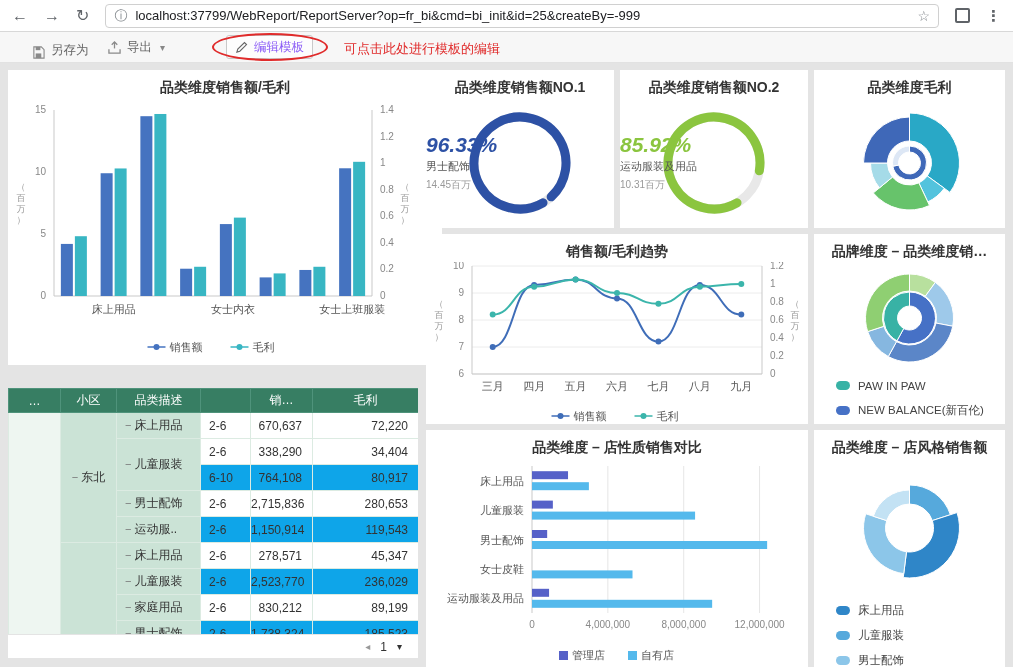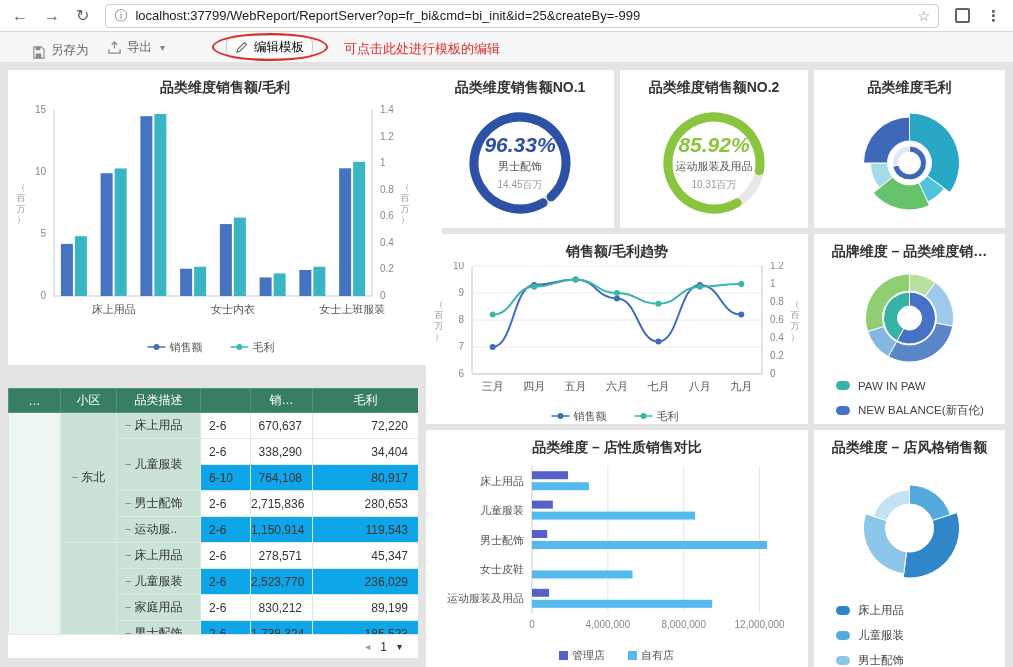--- a/index.html
+++ b/index.html
@@ -20,21 +20,21 @@
   .sq-ic{width:11px;height:11px;border:2px solid #5f6368;border-radius:2px;display:inline-block;}
   .kebab{font-size:15px;color:#5f6368;font-weight:bold;}
 
   
   .ftoolbar{position:absolute;top:32px;left:0;right:0;height:30px;background:#f7f7f7;
             border-bottom:1px solid #e2e2e2;}
   .tb-btn{position:absolute;top:3px;height:24px;display:flex;align-items:center;gap:6px;
           font-size:12.5px;color:#666;padding:0 8px;cursor:pointer;box-sizing:border-box;}
   #btn-save{left:24px;align-items:flex-end;}
   #btn-export{left:100px;}
-  #btn-edit{left:226px;border:1px solid #c9c9c9;background:#fdfdfd;border-radius:9px;color:#000000;}
+  #btn-edit{left:226px;border:1px solid #c9c9c9;background:#fdfdfd;border-radius:3px;color:#8b5cf6;}
   .caret{font-size:10px;color:#888;margin-left:2px;}
   .red-oval{position:absolute;left:212px;top:1px;width:116px;height:28px;border:2px solid #e02b2b;
             border-radius:50%;pointer-events:none;box-sizing:border-box;}
   .red-note{position:absolute;left:344px;top:8px;font-size:13px;color:#e02b2b;}
 
   
   .panel{position:absolute;background:#fff;}
   .ptitle{text-align:center;font-size:14px;font-weight:600;color:#333;padding-top:9px;
           white-space:nowrap;overflow:hidden;}
   .cbody{position:absolute;left:0;right:0;top:28px;bottom:0;}
@@ -46,21 +46,21 @@
   #p-line  {left:426px;top:234px;width:382px;height:190px;}
   #p-sun   {left:814px;top:234px;width:191px;height:190px;}
   #p-hbar  {left:426px;top:430px;width:382px;height:237px;}
   #p-donutB{left:814px;top:430px;width:191px;height:237px;}
   #p-bar .cbody{top:34px;}
   #p-sun .cbody{bottom:50px;}
   #p-donutB .cbody{bottom:69px;}
 
   
   .gauge-text{position:absolute;left:0;right:0;top:0;bottom:0;display:flex;flex-direction:column;
-              align-items:center;justify-content:center;pointer-events:none;}
+              justify-content:center;pointer-events:none;}
   .gauge-pct{font-size:21px;font-weight:bold;font-style:italic;line-height:1;}
   .gauge-lab{font-size:11px;color:#555;margin-top:4px;}
   .gauge-val{font-size:10px;color:#999;margin-top:4px;}
 
   
   .donut-legend{position:absolute;left:22px;display:flex;flex-direction:column;}
   #p-sun .donut-legend{top:139px;}
   #p-donutB .donut-legend{top:168px;}
   .legend-row{display:flex;align-items:center;height:25px;gap:8px;cursor:pointer;}
   .pill{width:14px;height:9px;border-radius:5px;flex:0 0 auto;}

